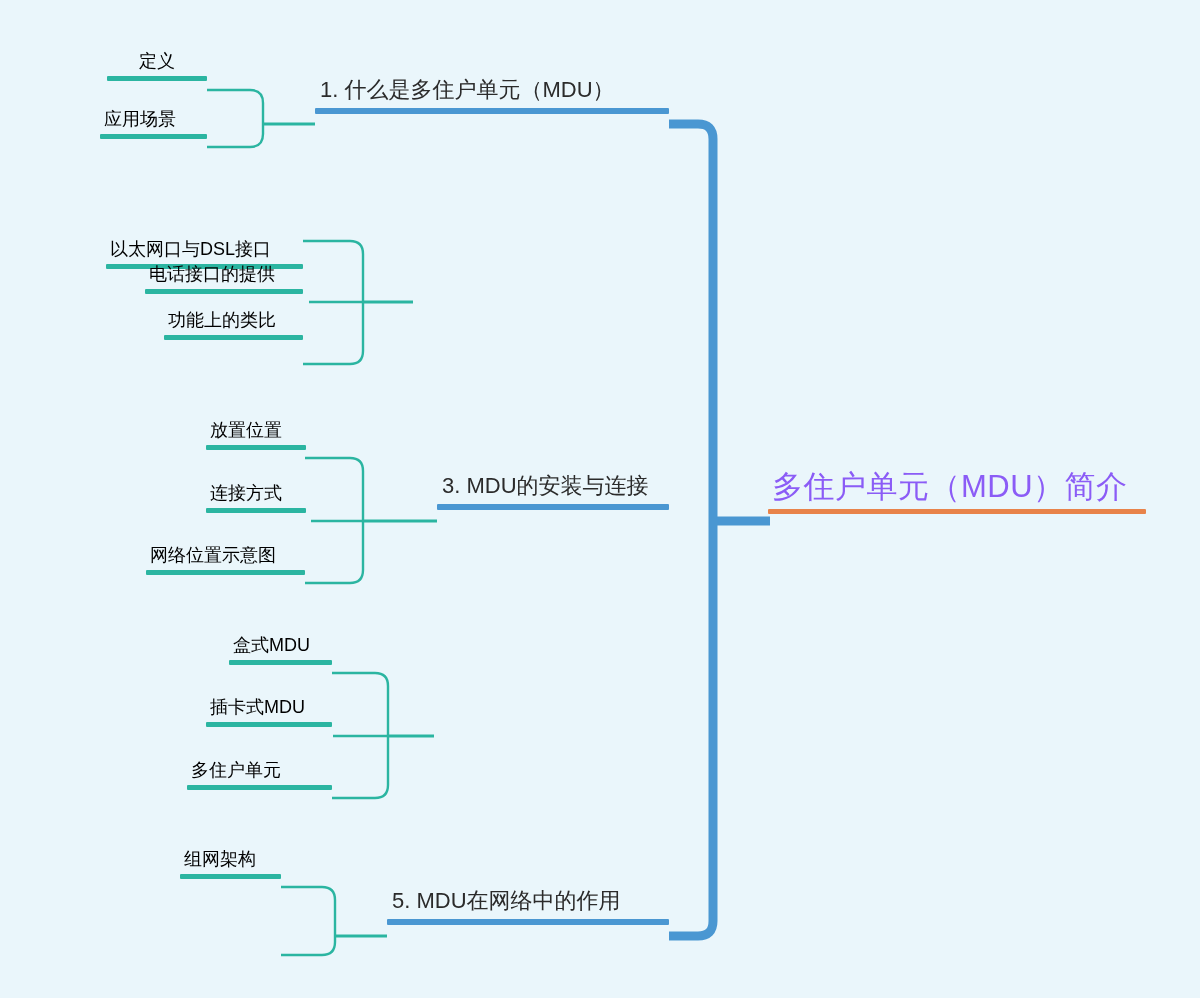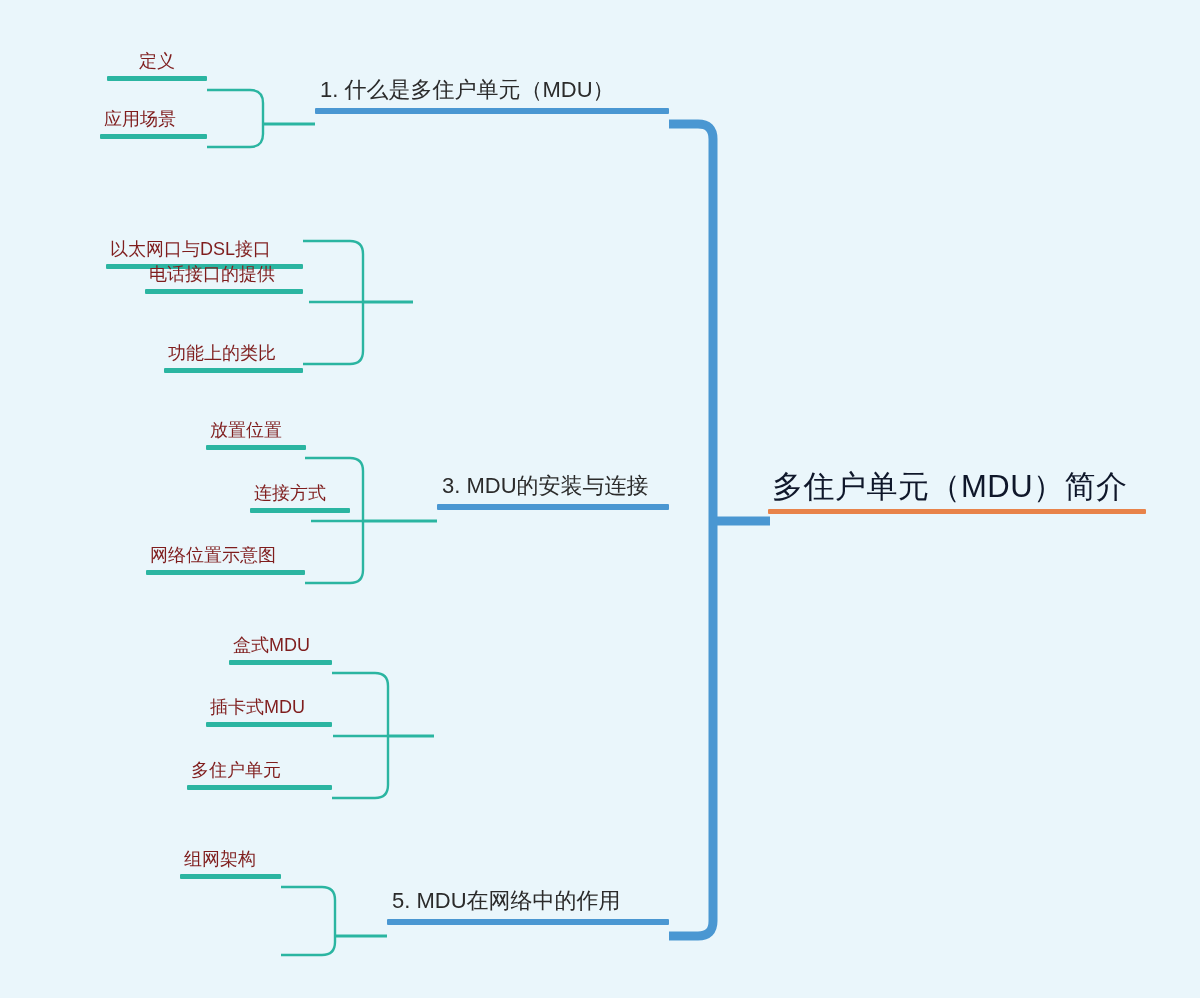--- a/index.html
+++ b/index.html
@@ -41,42 +41,42 @@
     white-space: nowrap;
   }
   .node .rule {
     display: block;
     width: 100%;
     border-radius: 1px;
   }
   
   .node-root .label {
     font-size: 31px;
-    color: #0f172a;
+    color: #8b5cf6;
     letter-spacing: 0.5px;
     padding: 0 4px 7px 4px;
   }
   .node-root .rule {
     height: 5px;
     background: #e8834a;
   }
   
   .node-l1 .label {
     font-size: 22px;
     color: #2b2b2b;
     padding: 0 5px 7px 5px;
   }
   .node-l1 .rule {
     height: 6px;
     background: #4a97d2;
   }
   
   .node-l2 .label {
     font-size: 18px;
-    color: #7f1d1d;
+    color: #000000;
     padding: 0 4px 6px 4px;
   }
   .node-l2 .rule {
     height: 5px;
     background: #2bb5a1;
   }
 </style>
 </head>
 <body>
 
@@ -126,34 +126,34 @@
   </div>
 
   <div class="node node-l2" style="left:106px; top:204px; width:197px;margin-top:36px;">
     <span class="label">以太网口与DSL接口</span>
     <span class="rule"></span>
   </div>
   <div class="node node-l2" style="left:145px; top:265px; width:158px;">
     <span class="label">电话接口的提供</span>
     <span class="rule"></span>
   </div>
-  <div class="node node-l2" style="left:164px; top:344px; width:139px;">
+  <div class="node node-l2" style="left:164px; top:311px; width:139px;">
     <span class="label">功能上的类比</span>
     <span class="rule"></span>
   </div>
 
   <div class="node node-l1" style="left:437px; top:475px; width:232px;">
     <span class="label">3. MDU的安装与连接</span>
     <span class="rule"></span>
   </div>
   <div class="node node-l2" style="left:206px; top:421px; width:100px;">
     <span class="label">放置位置</span>
     <span class="rule"></span>
   </div>
-  <div class="node node-l2" style="left:206px; top:484px; width:100px;margin-left:44px;">
+  <div class="node node-l2" style="left:206px; top:484px; width:100px;">
     <span class="label">连接方式</span>
     <span class="rule"></span>
   </div>
   <div class="node node-l2" style="left:146px; top:546px; width:159px;">
     <span class="label">网络位置示意图</span>
     <span class="rule"></span>
   </div>
 
   <div class="node node-l2" style="left:229px; top:636px; width:103px;">
     <span class="label">盒式MDU</span>

